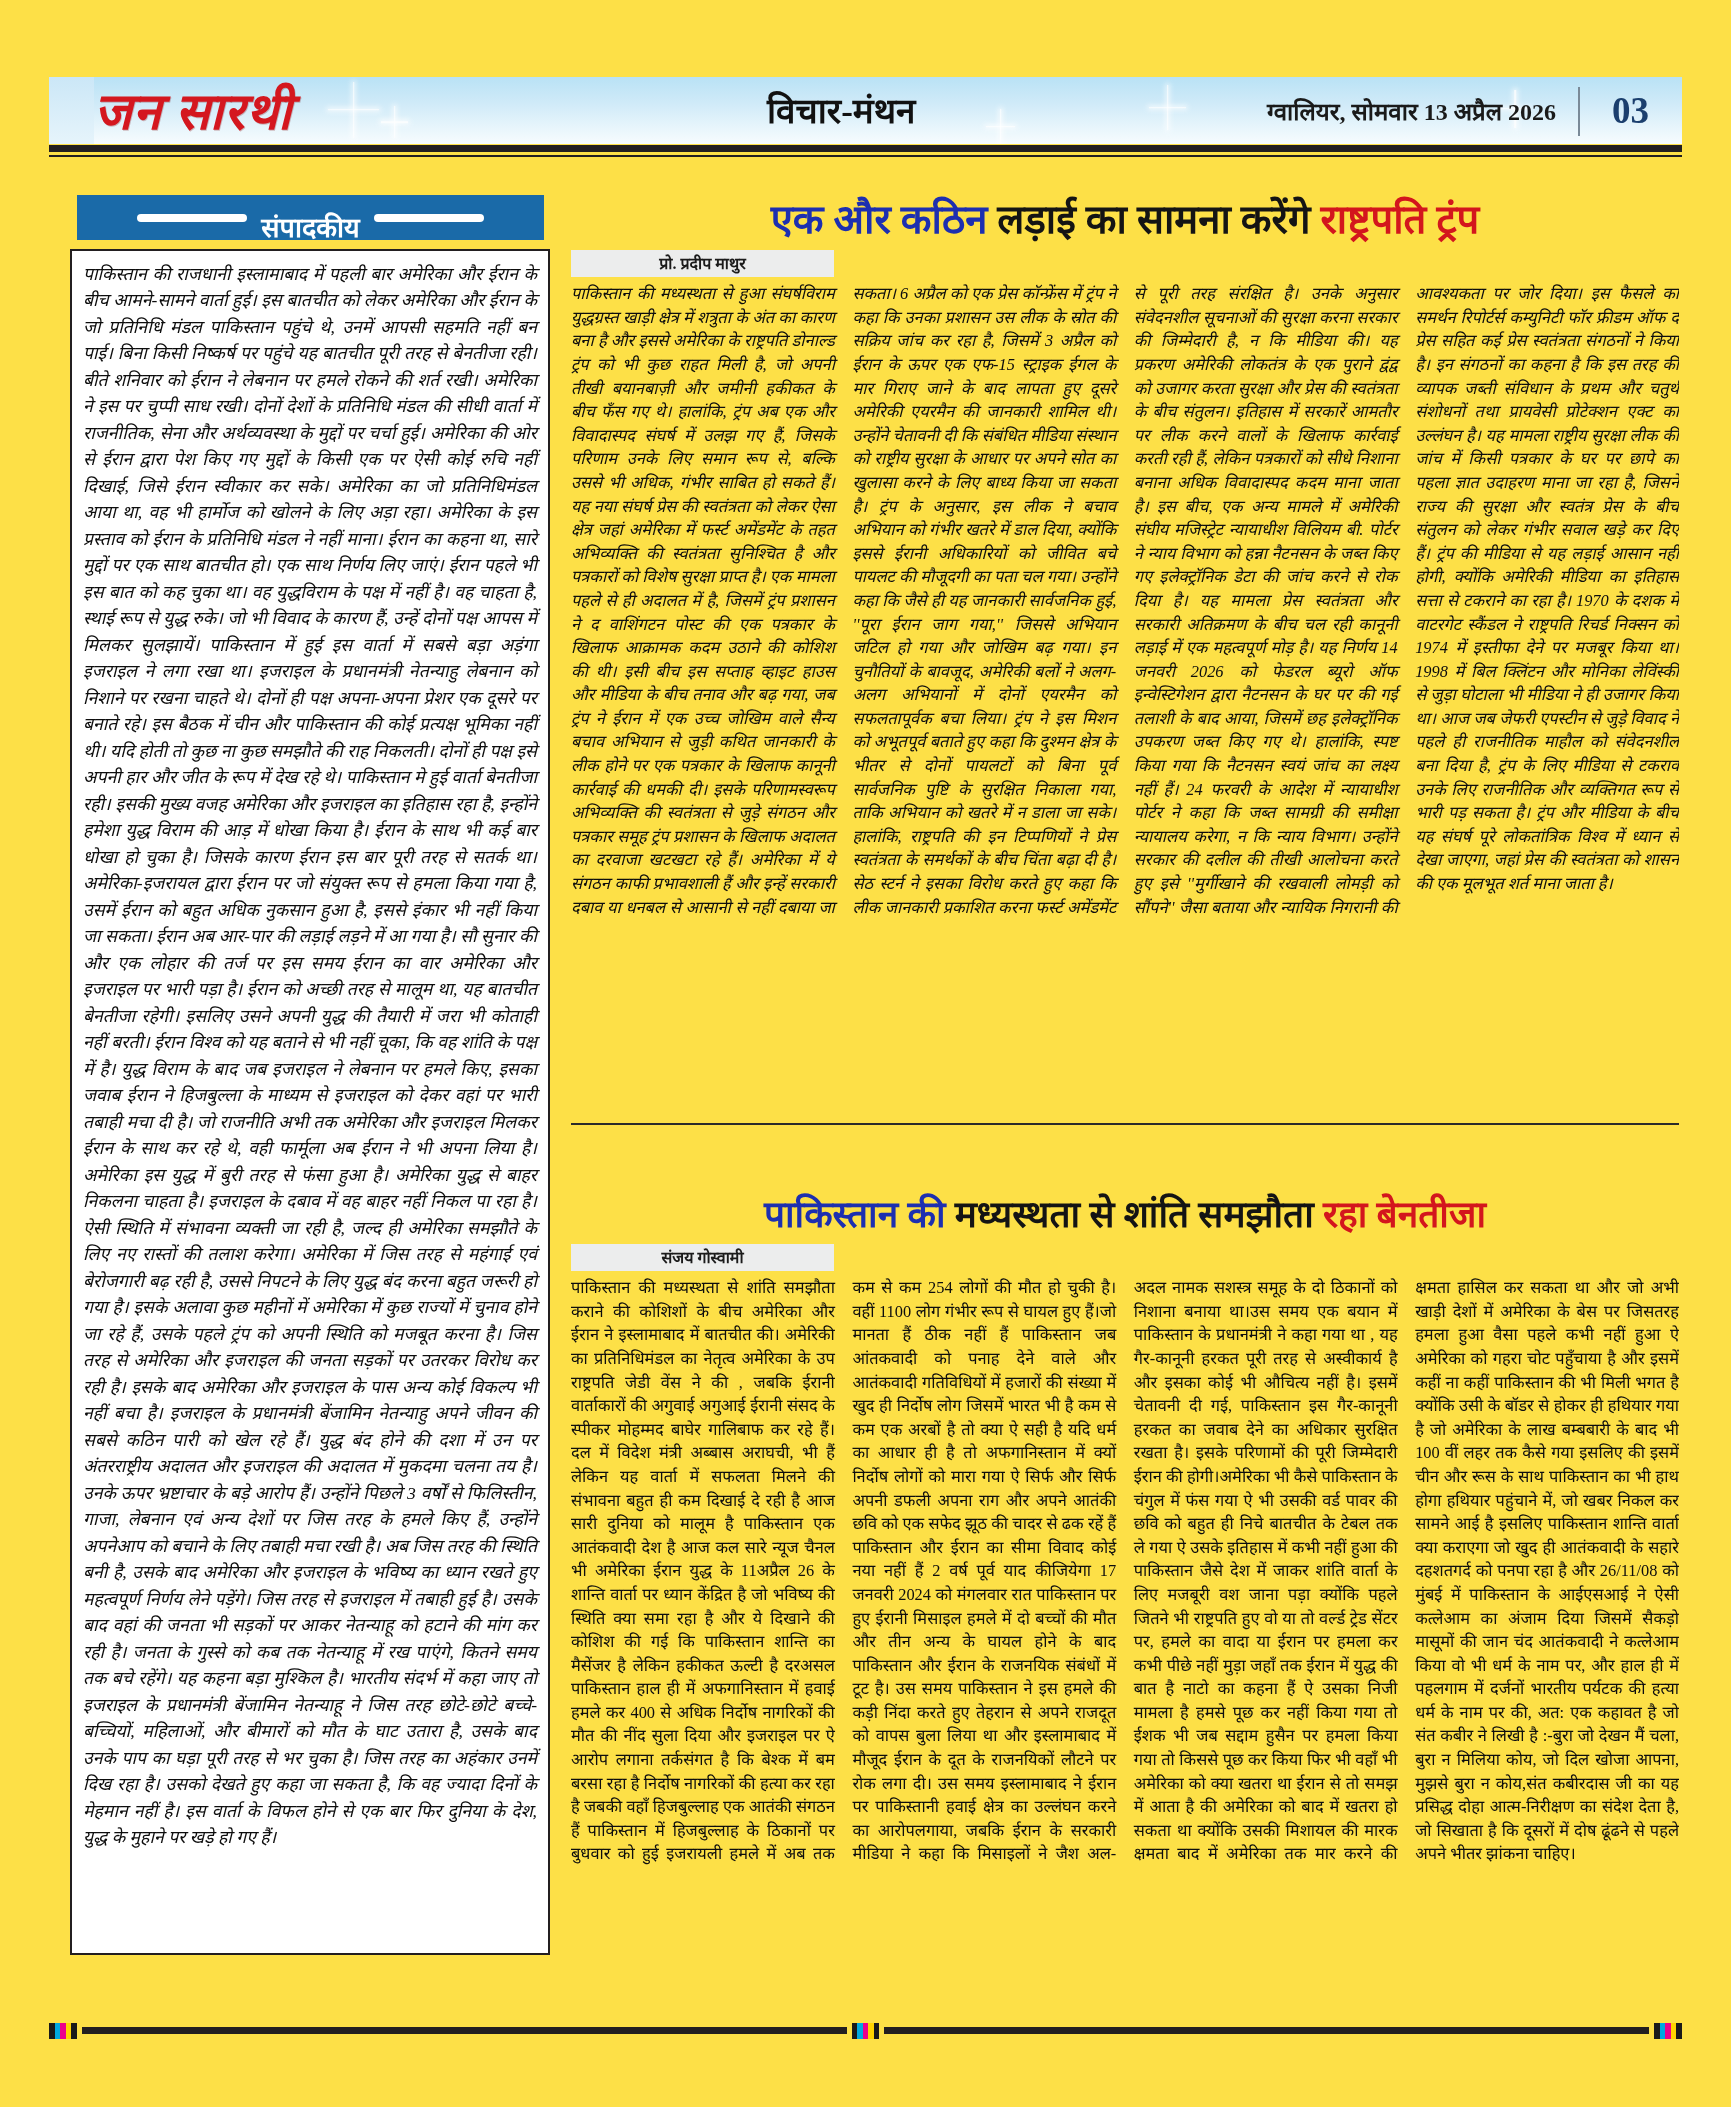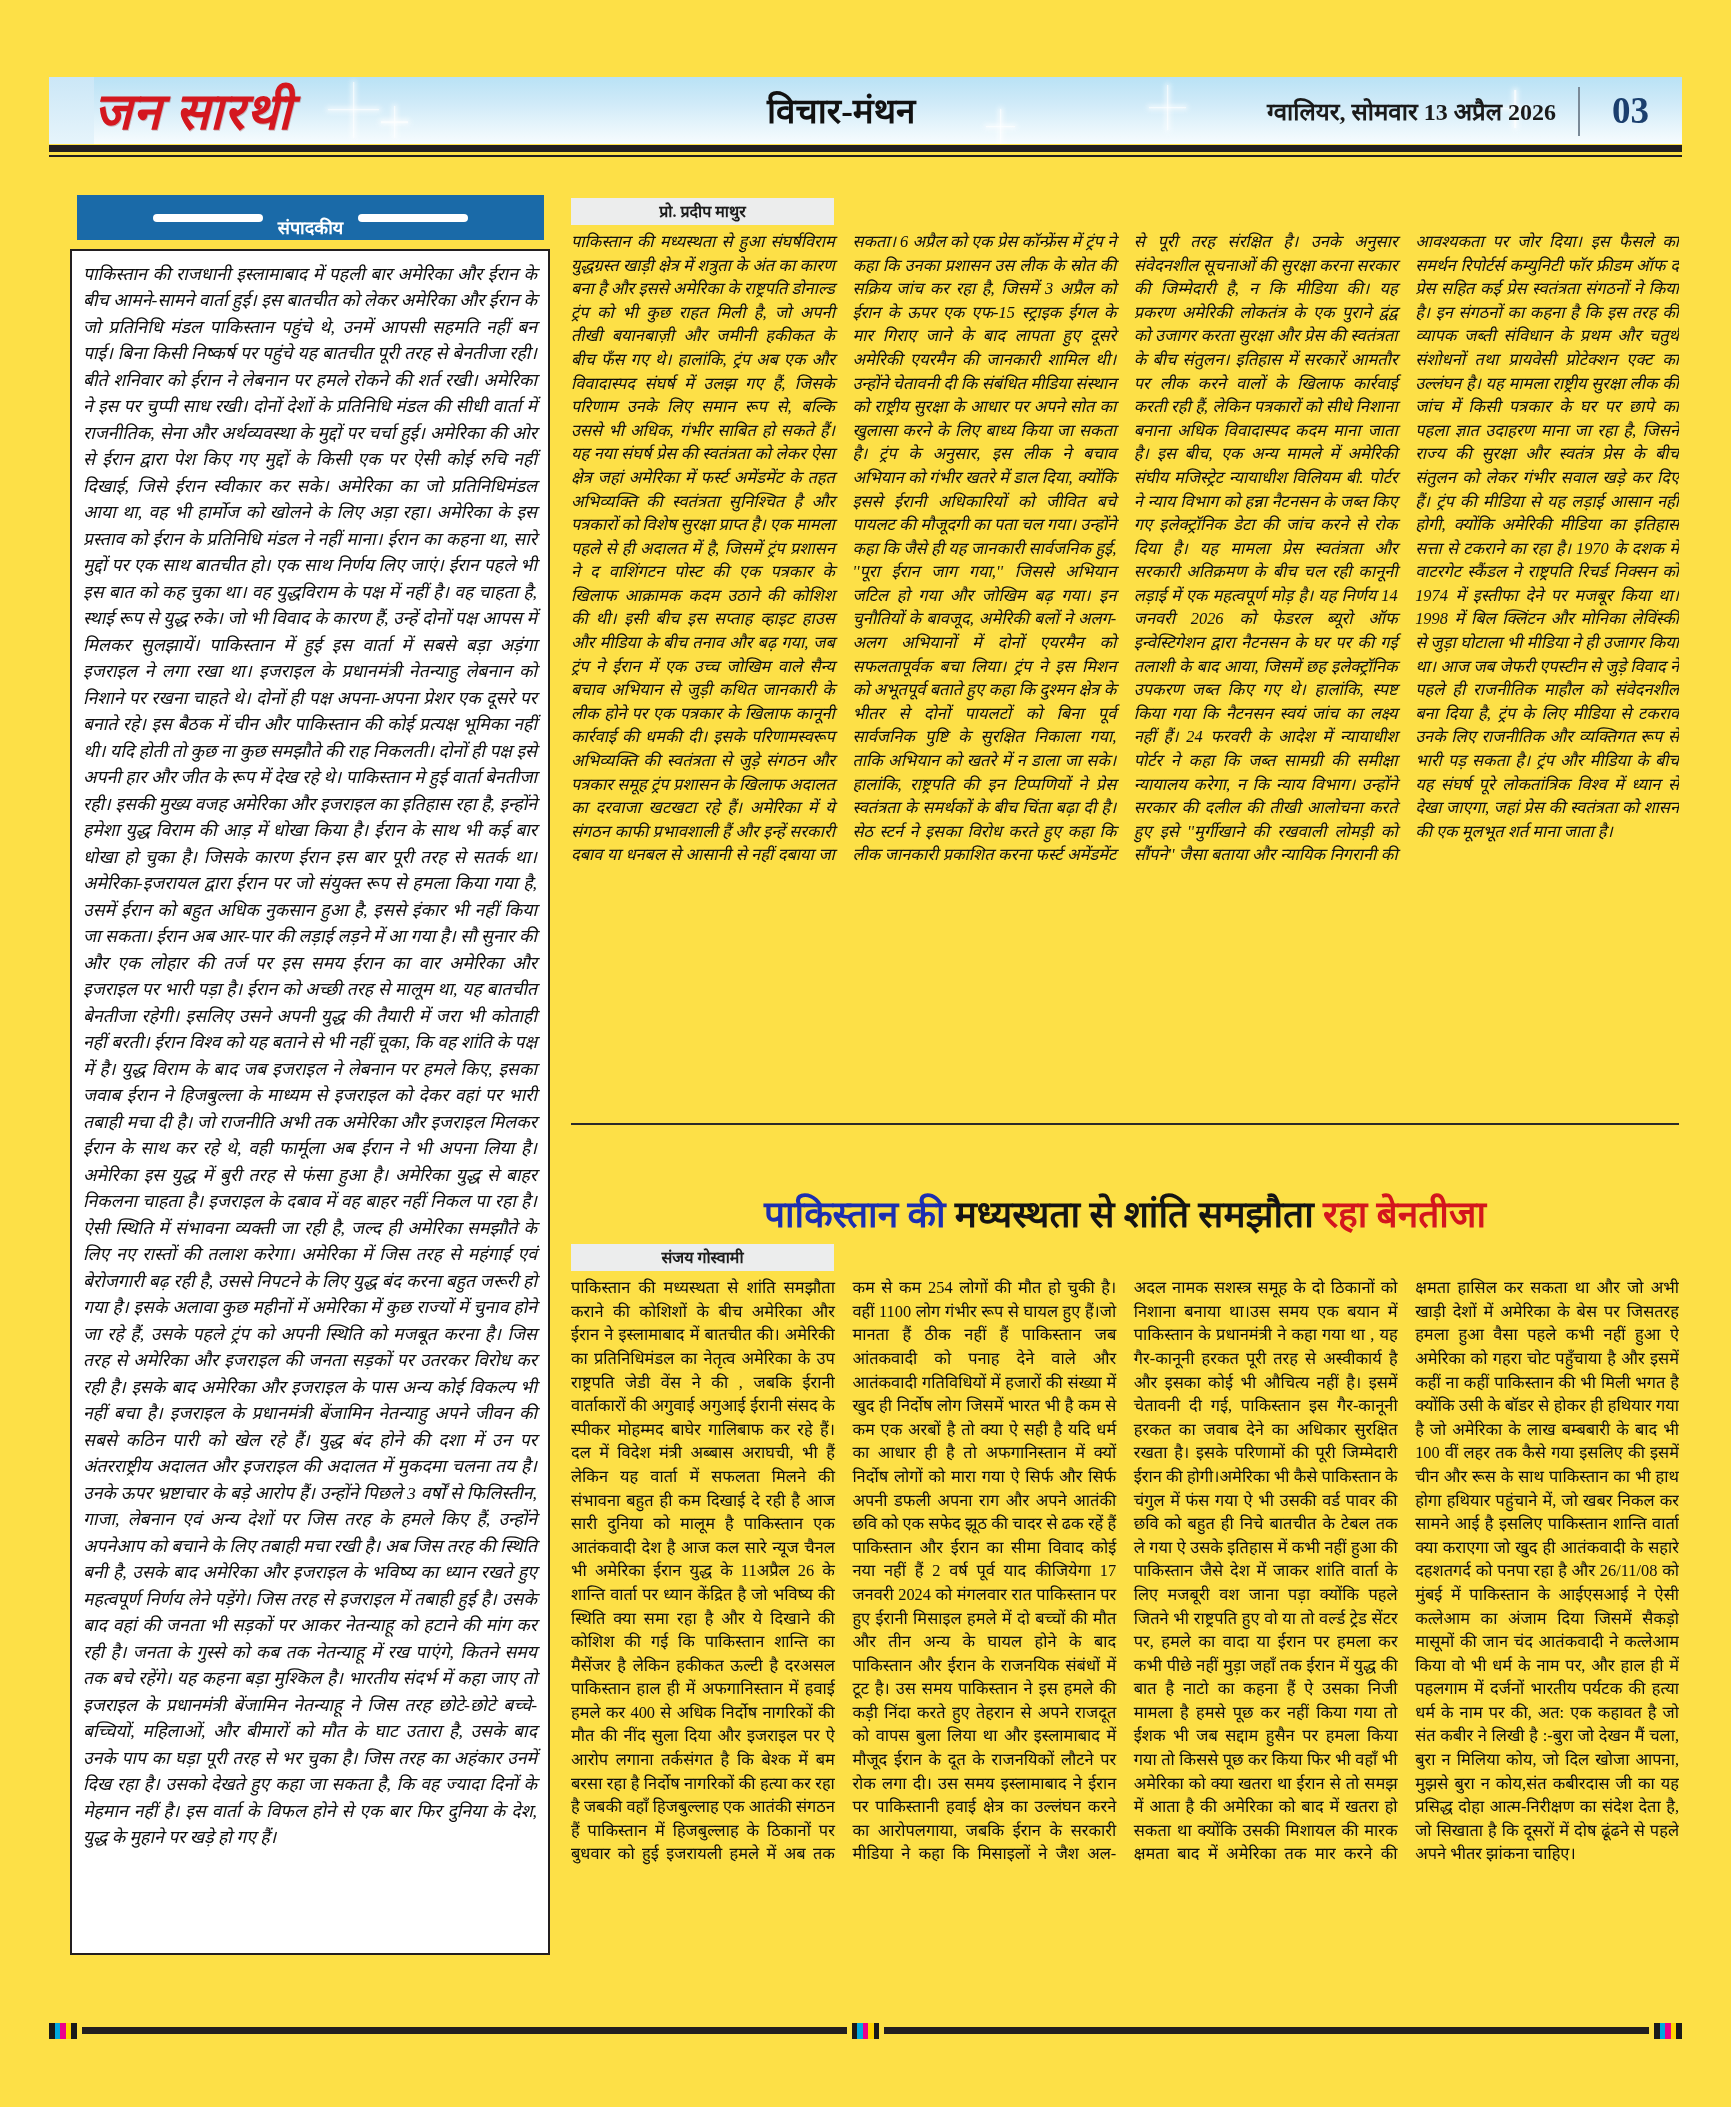--- a/index.html
+++ b/index.html
@@ -146,21 +146,21 @@
     gap: 14.4px;
   }
   .ed-dash {
     width: 110px;
     height: 8px;
     background: #ffffff;
     border-radius: 4px;
   }
   .ed-dash.short { width: 110px; }
   .editorial-banner .ed-label {
-    font-size: 18px;
+    font-size: 27px;
     font-weight: 700;
     color: #ffffff;
     line-height: 40px;
     white-space: nowrap;
     margin-top: 20px;
   }
   .editorial-box {
     position: absolute;
     left: 70px;
     top: 249px;
@@ -315,20 +315,25 @@
   <div class="editorial-banner">
     <span class="ed-dash"></span>
     <span class="ed-label">संपादकीय</span>
     <span class="ed-dash short"></span>
   </div>
   <div class="editorial-box">
     <p>पाकिस्तान की राजधानी इस्लामाबाद में पहली बार अमेरिका और ईरान के बीच आमने-सामने वार्ता हुई। इस बातचीत को लेकर अमेरिका और ईरान के जो प्रतिनिधि मंडल पाकिस्तान पहुंचे थे, उनमें आपसी सहमति नहीं बन पाई। बिना किसी निष्कर्ष पर पहुंचे यह बातचीत पूरी तरह से बेनतीजा रही। बीते शनिवार को ईरान ने लेबनान पर हमले रोकने की शर्त रखी। अमेरिका ने इस पर चुप्पी साध रखी। दोनों देशों के प्रतिनिधि मंडल की सीधी वार्ता में राजनीतिक, सेना और अर्थव्यवस्था के मुद्दों पर चर्चा हुई। अमेरिका की ओर से ईरान द्वारा पेश किए गए मुद्दों के किसी एक पर ऐसी कोई रुचि नहीं दिखाई, जिसे ईरान स्वीकार कर सके। अमेरिका का जो प्रतिनिधिमंडल आया था, वह भी हार्मोज को खोलने के लिए अड़ा रहा। अमेरिका के इस प्रस्ताव को ईरान के प्रतिनिधि मंडल ने नहीं माना। ईरान का कहना था, सारे मुद्दों पर एक साथ बातचीत हो। एक साथ निर्णय लिए जाएं। ईरान पहले भी इस बात को कह चुका था। वह युद्धविराम के पक्ष में नहीं है। वह चाहता है, स्थाई रूप से युद्ध रुके। जो भी विवाद के कारण हैं, उन्हें दोनों पक्ष आपस में मिलकर सुलझायें। पाकिस्तान में हुई इस वार्ता में सबसे बड़ा अड़ंगा इजराइल ने लगा रखा था। इजराइल के प्रधानमंत्री नेतन्याहु लेबनान को निशाने पर रखना चाहते थे। दोनों ही पक्ष अपना-अपना प्रेशर एक दूसरे पर बनाते रहे। इस बैठक में चीन और पाकिस्तान की कोई प्रत्यक्ष भूमिका नहीं थी। यदि होती तो कुछ ना कुछ समझौते की राह निकलती। दोनों ही पक्ष इसे अपनी हार और जीत के रूप में देख रहे थे। पाकिस्तान मे हुई वार्ता बेनतीजा रही। इसकी मुख्य वजह अमेरिका और इजराइल का इतिहास रहा है, इन्होंने हमेशा युद्ध विराम की आड़ में धोखा किया है। ईरान के साथ भी कई बार धोखा हो चुका है। जिसके कारण ईरान इस बार पूरी तरह से सतर्क था। अमेरिका-इजरायल द्वारा ईरान पर जो संयुक्त रूप से हमला किया गया है, उसमें ईरान को बहुत अधिक नुकसान हुआ है, इससे इंकार भी नहीं किया जा सकता। ईरान अब आर-पार की लड़ाई लड़ने में आ गया है। सौ सुनार की और एक लोहार की तर्ज पर इस समय ईरान का वार अमेरिका और इजराइल पर भारी पड़ा है। ईरान को अच्छी तरह से मालूम था, यह बातचीत बेनतीजा रहेगी। इसलिए उसने अपनी युद्ध की तैयारी में जरा भी कोताही नहीं बरती। ईरान विश्व को यह बताने से भी नहीं चूका, कि वह शांति के पक्ष में है। युद्ध विराम के बाद जब इजराइल ने लेबनान पर हमले किए, इसका जवाब ईरान ने हिजबुल्ला के माध्यम से इजराइल को देकर वहां पर भारी तबाही मचा दी है। जो राजनीति अभी तक अमेरिका और इजराइल मिलकर ईरान के साथ कर रहे थे, वही फार्मूला अब ईरान ने भी अपना लिया है। अमेरिका इस युद्ध में बुरी तरह से फंसा हुआ है। अमेरिका युद्ध से बाहर निकलना चाहता है। इजराइल के दबाव में वह बाहर नहीं निकल पा रहा है। ऐसी स्थिति में संभावना व्यक्ती जा रही है, जल्द ही अमेरिका समझौते के लिए नए रास्तों की तलाश करेगा। अमेरिका में जिस तरह से महंगाई एवं बेरोजगारी बढ़ रही है, उससे निपटने के लिए युद्ध बंद करना बहुत जरूरी हो गया है। इसके अलावा कुछ महीनों में अमेरिका में कुछ राज्यों में चुनाव होने जा रहे हैं, उसके पहले ट्रंप को अपनी स्थिति को मजबूत करना है। जिस तरह से अमेरिका और इजराइल की जनता सड़कों पर उतरकर विरोध कर रही है। इसके बाद अमेरिका और इजराइल के पास अन्य कोई विकल्प भी नहीं बचा है। इजराइल के प्रधानमंत्री बेंजामिन नेतन्याहु अपने जीवन की सबसे कठिन पारी को खेल रहे हैं। युद्ध बंद होने की दशा में उन पर अंतरराष्ट्रीय अदालत और इजराइल की अदालत में मुकदमा चलना तय है। उनके ऊपर भ्रष्टाचार के बड़े आरोप हैं। उन्होंने पिछले 3 वर्षों से फिलिस्तीन, गाजा, लेबनान एवं अन्य देशों पर जिस तरह के हमले किए हैं, उन्होंने अपनेआप को बचाने के लिए तबाही मचा रखी है। अब जिस तरह की स्थिति बनी है, उसके बाद अमेरिका और इजराइल के भविष्य का ध्यान रखते हुए महत्वपूर्ण निर्णय लेने पड़ेंगे। जिस तरह से इजराइल में तबाही हुई है। उसके बाद वहां की जनता भी सड़कों पर आकर नेतन्याहू को हटाने की मांग कर रही है। जनता के गुस्से को कब तक नेतन्याहू में रख पाएंगे, कितने समय तक बचे रहेंगे। यह कहना बड़ा मुश्किल है। भारतीय संदर्भ में कहा जाए तो इजराइल के प्रधानमंत्री बेंजामिन नेतन्याहू ने जिस तरह छोटे-छोटे बच्चे-बच्चियों, महिलाओं, और बीमारों को मौत के घाट उतारा है, उसके बाद उनके पाप का घड़ा पूरी तरह से भर चुका है। जिस तरह का अहंकार उनमें दिख रहा है। उसको देखते हुए कहा जा सकता है, कि वह ज्यादा दिनों के मेहमान नहीं है। इस वार्ता के विफल होने से एक बार फिर दुनिया के देश, युद्ध के मुहाने पर खड़े हो गए हैं।</p>
   </div>
 
   <div class="art-top">
+    <div class="headline">
+      <span class="hl-blue">एक और कठिन</span>
+      <span class="hl-black">लड़ाई का सामना करेंगे</span>
+      <span class="hl-red">राष्ट्रपति ट्रंप</span>
+    </div>
     <div class="byline-bar">
       <span class="byline-text">प्रो. प्रदीप माथुर</span>
     </div>
     <div class="art-top-body cols-4">
       <p>पाकिस्तान की मध्यस्थता से हुआ संघर्षविराम युद्धग्रस्त खाड़ी क्षेत्र में शत्रुता के अंत का कारण बना है और इससे अमेरिका के राष्ट्रपति डोनाल्ड ट्रंप को भी कुछ राहत मिली है, जो अपनी तीखी बयानबाज़ी और जमीनी हकीकत के बीच फँस गए थे। हालांकि, ट्रंप अब एक और विवादास्पद संघर्ष में उलझ गए हैं, जिसके परिणाम उनके लिए समान रूप से, बल्कि उससे भी अधिक, गंभीर साबित हो सकते हैं। यह नया संघर्ष प्रेस की स्वतंत्रता को लेकर ऐसा क्षेत्र जहां अमेरिका में फर्स्ट अमेंडमेंट के तहत अभिव्यक्ति की स्वतंत्रता सुनिश्चित है और पत्रकारों को विशेष सुरक्षा प्राप्त है। एक मामला पहले से ही अदालत में है, जिसमें ट्रंप प्रशासन ने द वाशिंगटन पोस्ट की एक पत्रकार के खिलाफ आक्रामक कदम उठाने की कोशिश की थी। इसी बीच इस सप्ताह व्हाइट हाउस और मीडिया के बीच तनाव और बढ़ गया, जब ट्रंप ने ईरान में एक उच्च जोखिम वाले सैन्य बचाव अभियान से जुड़ी कथित जानकारी के लीक होने पर एक पत्रकार के खिलाफ कानूनी कार्रवाई की धमकी दी। इसके परिणामस्वरूप अभिव्यक्ति की स्वतंत्रता से जुड़े संगठन और पत्रकार समूह ट्रंप प्रशासन के खिलाफ अदालत का दरवाजा खटखटा रहे हैं। अमेरिका में ये संगठन काफी प्रभावशाली हैं और इन्हें सरकारी दबाव या धनबल से आसानी से नहीं दबाया जा सकता। 6 अप्रैल को एक प्रेस कॉन्फ्रेंस में ट्रंप ने कहा कि उनका प्रशासन उस लीक के स्रोत की सक्रिय जांच कर रहा है, जिसमें 3 अप्रैल को ईरान के ऊपर एक एफ-15 स्ट्राइक ईगल के मार गिराए जाने के बाद लापता हुए दूसरे अमेरिकी एयरमैन की जानकारी शामिल थी। उन्होंने चेतावनी दी कि संबंधित मीडिया संस्थान को राष्ट्रीय सुरक्षा के आधार पर अपने सोत का खुलासा करने के लिए बाध्य किया जा सकता है। ट्रंप के अनुसार, इस लीक ने बचाव अभियान को गंभीर खतरे में डाल दिया, क्योंकि इससे ईरानी अधिकारियों को जीवित बचे पायलट की मौजूदगी का पता चल गया। उन्होंने कहा कि जैसे ही यह जानकारी सार्वजनिक हुई, ''पूरा ईरान जाग गया,'' जिससे अभियान जटिल हो गया और जोखिम बढ़ गया। इन चुनौतियों के बावजूद, अमेरिकी बलों ने अलग-अलग अभियानों में दोनों एयरमैन को सफलतापूर्वक बचा लिया। ट्रंप ने इस मिशन को अभूतपूर्व बताते हुए कहा कि दुश्मन क्षेत्र के भीतर से दोनों पायलटों को बिना पूर्व सार्वजनिक पुष्टि के सुरक्षित निकाला गया, ताकि अभियान को खतरे में न डाला जा सके। हालांकि, राष्ट्रपति की इन टिप्पणियों ने प्रेस स्वतंत्रता के समर्थकों के बीच चिंता बढ़ा दी है। सेठ स्टर्न ने इसका विरोध करते हुए कहा कि लीक जानकारी प्रकाशित करना फर्स्ट अमेंडमेंट से पूरी तरह संरक्षित है। उनके अनुसार संवेदनशील सूचनाओं की सुरक्षा करना सरकार की जिम्मेदारी है, न कि मीडिया की। यह प्रकरण अमेरिकी लोकतंत्र के एक पुराने द्वंद्व को उजागर करता सुरक्षा और प्रेस की स्वतंत्रता के बीच संतुलन। इतिहास में सरकारें आमतौर पर लीक करने वालों के खिलाफ कार्रवाई करती रही हैं, लेकिन पत्रकारों को सीधे निशाना बनाना अधिक विवादास्पद कदम माना जाता है। इस बीच, एक अन्य मामले में अमेरिकी संघीय मजिस्ट्रेट न्यायाधीश विलियम बी. पोर्टर ने न्याय विभाग को हन्ना नैटनसन के जब्त किए गए इलेक्ट्रॉनिक डेटा की जांच करने से रोक दिया है। यह मामला प्रेस स्वतंत्रता और सरकारी अतिक्रमण के बीच चल रही कानूनी लड़ाई में एक महत्वपूर्ण मोड़ है। यह निर्णय 14 जनवरी 2026 को फेडरल ब्यूरो ऑफ इन्वेस्टिगेशन द्वारा नैटनसन के घर पर की गई तलाशी के बाद आया, जिसमें छह इलेक्ट्रॉनिक उपकरण जब्त किए गए थे। हालांकि, स्पष्ट किया गया कि नैटनसन स्वयं जांच का लक्ष्य नहीं हैं। 24 फरवरी के आदेश में न्यायाधीश पोर्टर ने कहा कि जब्त सामग्री की समीक्षा न्यायालय करेगा, न कि न्याय विभाग। उन्होंने सरकार की दलील की तीखी आलोचना करते हुए इसे ''मुर्गीखाने की रखवाली लोमड़ी को सौंपने'' जैसा बताया और न्यायिक निगरानी की आवश्यकता पर जोर दिया। इस फैसले का समर्थन रिपोर्टर्स कम्युनिटी फॉर फ्रीडम ऑफ द प्रेस सहित कई प्रेस स्वतंत्रता संगठनों ने किया है। इन संगठनों का कहना है कि इस तरह की व्यापक जब्ती संविधान के प्रथम और चतुर्थ संशोधनों तथा प्रायवेसी प्रोटेक्शन एक्ट का उल्लंघन है। यह मामला राष्ट्रीय सुरक्षा लीक की जांच में किसी पत्रकार के घर पर छापे का पहला ज्ञात उदाहरण माना जा रहा है, जिसने राज्य की सुरक्षा और स्वतंत्र प्रेस के बीच संतुलन को लेकर गंभीर सवाल खड़े कर दिए हैं। ट्रंप की मीडिया से यह लड़ाई आसान नहीं होगी, क्योंकि अमेरिकी मीडिया का इतिहास सत्ता से टकराने का रहा है। 1970 के दशक में वाटरगेट स्कैंडल ने राष्ट्रपति रिचर्ड निक्सन को 1974 में इस्तीफा देने पर मजबूर किया था। 1998 में बिल क्लिंटन और मोनिका लेविंस्की से जुड़ा घोटाला भी मीडिया ने ही उजागर किया था। आज जब जेफरी एपस्टीन से जुड़े विवाद ने पहले ही राजनीतिक माहौल को संवेदनशील बना दिया है, ट्रंप के लिए मीडिया से टकराव उनके लिए राजनीतिक और व्यक्तिगत रूप से भारी पड़ सकता है। ट्रंप और मीडिया के बीच यह संघर्ष पूरे लोकतांत्रिक विश्व में ध्यान से देखा जाएगा, जहां प्रेस की स्वतंत्रता को शासन की एक मूलभूत शर्त माना जाता है।</p>
     </div>
   </div>
 
   <div class="hr-thin"></div>
 

